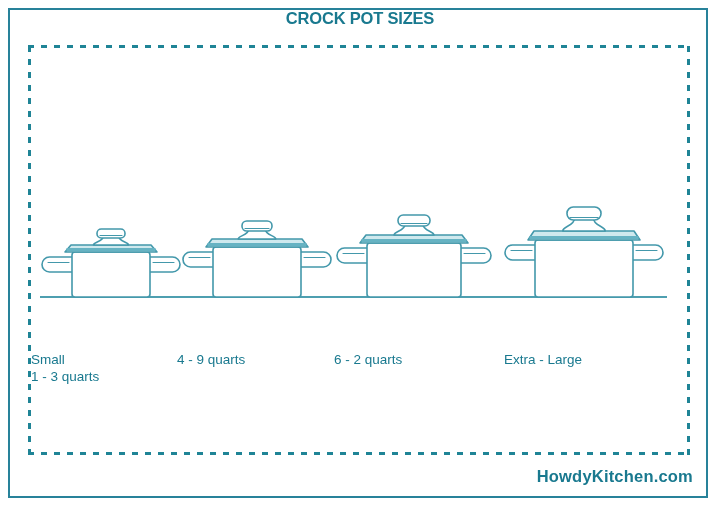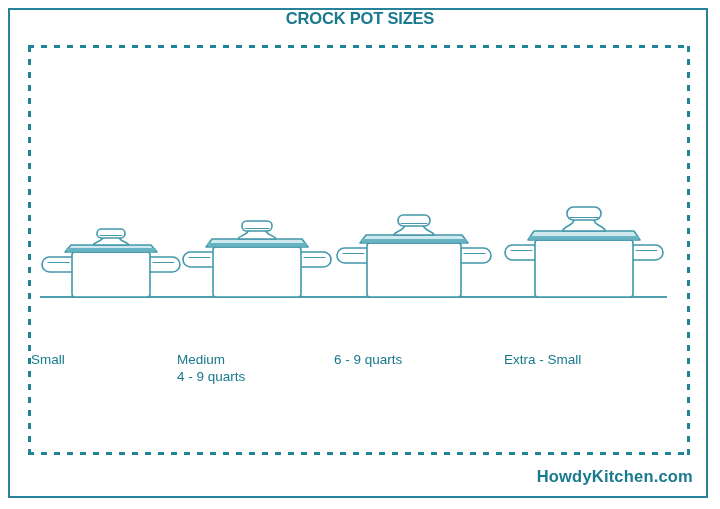--- a/index.html
+++ b/index.html
@@ -86,62 +86,62 @@
           <line x1="116" y1="35.5" x2="137" y2="35.5" stroke="#4398ab" stroke-width="1.1" stroke-linecap="round"></line>
           <rect x="35" y="25" width="78" height="45" rx="3" fill="#ffffff" stroke="#4398ab" stroke-width="1.6" stroke-linejoin="round"></rect>
           <path d="M 28 25 L 34 18 L 114 18 L 120 25 Z" fill="#cfe9ee" stroke="#4398ab" stroke-width="1.6" stroke-linejoin="round"></path>
           <rect x="29.5" y="21" width="89" height="3.2" fill="#66b3c3"></rect>
           <path d="M 66.3 9 C 66.3 15, 56.5 14.8, 56.5 18 L 91.5 18 C 91.5 14.8, 81.7 15, 81.7 9 Z" fill="#ffffff" stroke="#4398ab" stroke-width="1.6" stroke-linejoin="round"></path>
           <rect x="60" y="2" width="28" height="9" rx="4.285714285714286" fill="#ffffff" stroke="#4398ab" stroke-width="1.6" stroke-linejoin="round"></rect>
           <line x1="63" y1="8.5" x2="85" y2="8.5" stroke="#4398ab" stroke-width="1.1" stroke-linecap="round"></line>
         </svg></div>
       <div class="pot-label" style="left:31px">
         <div>Small</div>
+        <div>1 - 3 quarts</div>
       </div>
       <div class="pot" style="left:178px;top:219px"><svg width="158" height="80" viewBox="0 0 158 80">
           <rect x="5" y="33" width="40" height="15" rx="7.5" fill="#ffffff" stroke="#4398ab" stroke-width="1.6" stroke-linejoin="round"></rect>
           <line x1="11" y1="38.5" x2="32" y2="38.5" stroke="#4398ab" stroke-width="1.1" stroke-linecap="round"></line>
           <rect x="113" y="33" width="40" height="15" rx="7.5" fill="#ffffff" stroke="#4398ab" stroke-width="1.6" stroke-linejoin="round"></rect>
           <line x1="126" y1="38.5" x2="147" y2="38.5" stroke="#4398ab" stroke-width="1.1" stroke-linecap="round"></line>
           <rect x="35" y="28" width="88" height="50" rx="3" fill="#ffffff" stroke="#4398ab" stroke-width="1.6" stroke-linejoin="round"></rect>
           <path d="M 28 28 L 34 20 L 124 20 L 130 28 Z" fill="#cfe9ee" stroke="#4398ab" stroke-width="1.6" stroke-linejoin="round"></path>
           <rect x="29.5" y="24" width="99" height="3.2" fill="#66b3c3"></rect>
           <path d="M 70.75 10 C 70.75 16.5, 60.25 16.4, 60.25 20 L 97.75 20 C 97.75 16.4, 87.25 16.5, 87.25 10 Z" fill="#ffffff" stroke="#4398ab" stroke-width="1.6" stroke-linejoin="round"></path>
           <rect x="64" y="2" width="30" height="10" rx="4.761904761904762" fill="#ffffff" stroke="#4398ab" stroke-width="1.6" stroke-linejoin="round"></rect>
           <line x1="67" y1="9.5" x2="91" y2="9.5" stroke="#4398ab" stroke-width="1.1" stroke-linecap="round"></line>
         </svg></div>
       <div class="pot-label" style="left:177px">
-        <div>Medium</div>
         <div>4 - 9 quarts</div>
       </div>
       <div class="pot" style="left:332px;top:213px"><svg width="164" height="86" viewBox="0 0 164 86">
           <rect x="5" y="35" width="40" height="15" rx="7.5" fill="#ffffff" stroke="#4398ab" stroke-width="1.6" stroke-linejoin="round"></rect>
           <line x1="11" y1="40.5" x2="32" y2="40.5" stroke="#4398ab" stroke-width="1.1" stroke-linecap="round"></line>
           <rect x="119" y="35" width="40" height="15" rx="7.5" fill="#ffffff" stroke="#4398ab" stroke-width="1.6" stroke-linejoin="round"></rect>
           <line x1="132" y1="40.5" x2="153" y2="40.5" stroke="#4398ab" stroke-width="1.1" stroke-linecap="round"></line>
           <rect x="35" y="30" width="94" height="54" rx="3" fill="#ffffff" stroke="#4398ab" stroke-width="1.6" stroke-linejoin="round"></rect>
           <path d="M 28 30 L 34 22 L 130 22 L 136 30 Z" fill="#cfe9ee" stroke="#4398ab" stroke-width="1.6" stroke-linejoin="round"></path>
           <rect x="29.5" y="26" width="105" height="3.2" fill="#66b3c3"></rect>
           <path d="M 73.2 11 C 73.2 18, 62 18, 62 22 L 102 22 C 102 18, 90.8 18, 90.8 11 Z" fill="#ffffff" stroke="#4398ab" stroke-width="1.6" stroke-linejoin="round"></path>
           <rect x="66" y="2" width="32" height="11" rx="5.238095238095238" fill="#ffffff" stroke="#4398ab" stroke-width="1.6" stroke-linejoin="round"></rect>
           <line x1="69" y1="10.5" x2="95" y2="10.5" stroke="#4398ab" stroke-width="1.1" stroke-linecap="round"></line>
         </svg></div>
       <div class="pot-label" style="left:334px">
-        <div>6 - 9 quarts</div>
+        <div>6 - 2 quarts</div>
       </div>
       <div class="pot" style="left:500px;top:205px"><svg width="168" height="94" viewBox="0 0 168 94">
           <rect x="5" y="40" width="40" height="15" rx="7.5" fill="#ffffff" stroke="#4398ab" stroke-width="1.6" stroke-linejoin="round"></rect>
           <line x1="11" y1="45.5" x2="32" y2="45.5" stroke="#4398ab" stroke-width="1.1" stroke-linecap="round"></line>
           <rect x="123" y="40" width="40" height="15" rx="7.5" fill="#ffffff" stroke="#4398ab" stroke-width="1.6" stroke-linejoin="round"></rect>
           <line x1="136" y1="45.5" x2="157" y2="45.5" stroke="#4398ab" stroke-width="1.1" stroke-linecap="round"></line>
           <rect x="35" y="35" width="98" height="57" rx="3" fill="#ffffff" stroke="#4398ab" stroke-width="1.6" stroke-linejoin="round"></rect>
           <path d="M 28 35 L 34 26 L 134 26 L 140 35 Z" fill="#cfe9ee" stroke="#4398ab" stroke-width="1.6" stroke-linejoin="round"></path>
           <rect x="29.5" y="31" width="109" height="3.2" fill="#66b3c3"></rect>
           <path d="M 74.65 13 C 74.65 21, 62.75 21.2, 62.75 26 L 105.25 26 C 105.25 21.2, 93.35 21, 93.35 13 Z" fill="#ffffff" stroke="#4398ab" stroke-width="1.6" stroke-linejoin="round"></path>
           <rect x="67" y="2" width="34" height="13" rx="6.19047619047619" fill="#ffffff" stroke="#4398ab" stroke-width="1.6" stroke-linejoin="round"></rect>
           <line x1="70" y1="12.5" x2="98" y2="12.5" stroke="#4398ab" stroke-width="1.1" stroke-linecap="round"></line>
         </svg></div>
       <div class="pot-label" style="left:504px">
-        <div>Extra - Small</div>
+        <div>Extra - Large</div>
       </div>
     </div>
   <div class="brand">HowdyKitchen.com</div>
 </div>
 
 </body></html>

